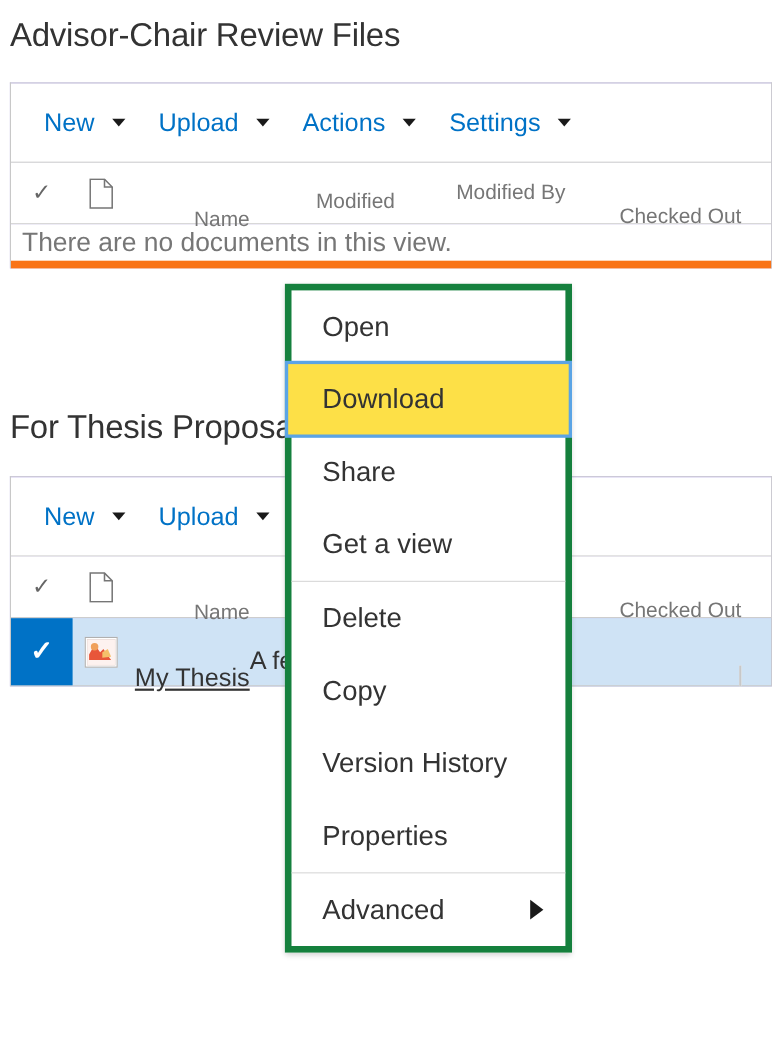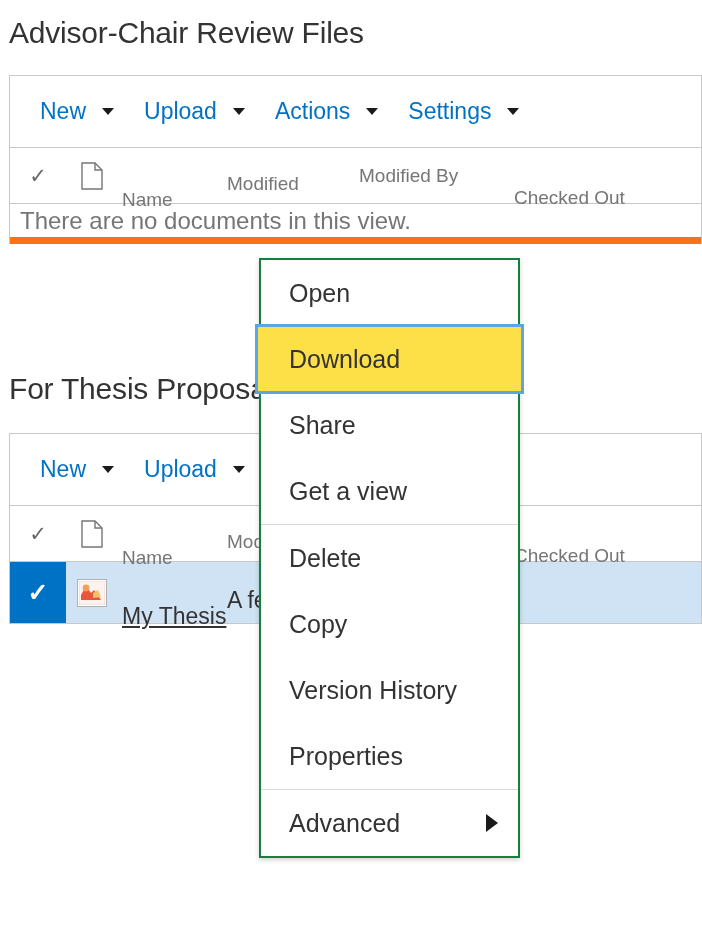--- a/index.html
+++ b/index.html
@@ -9,21 +9,21 @@
     width: 702px;
     height: 950px;
     overflow: hidden;
   }
   body {
     font-family: "Liberation Sans", sans-serif;
     color: #333333;
     position: relative;
   }
 
-  .page { position: relative; width: 557px; height: 950px; }
+  .page { position: relative; width: 557px; height: 950px; text-align: right; }
 
   
   .lib-title {
     font-size: 30px;
     font-weight: 400;
     color: #333333;
     letter-spacing: -0.2px;
     white-space: nowrap;
     position: absolute;
     left: 9px;
@@ -145,21 +145,21 @@
     box-sizing: border-box;
   }
 
   
   .ctx-menu {
     position: absolute;
     left: 259px;
     top: 258px;
     width: 261px;
     background: #ffffff;
-    border: 2px solid #15803d;
+    border: 6px solid #15803d;
     box-sizing: border-box;
     box-shadow: 0 2px 5px rgba(0,0,0,0.18);
     z-index: 50;
   }
   .ctx-item {
     height: 66px;
     display: flex;
     align-items: center;
     padding-left: 28px;
     padding-right: 20px;

